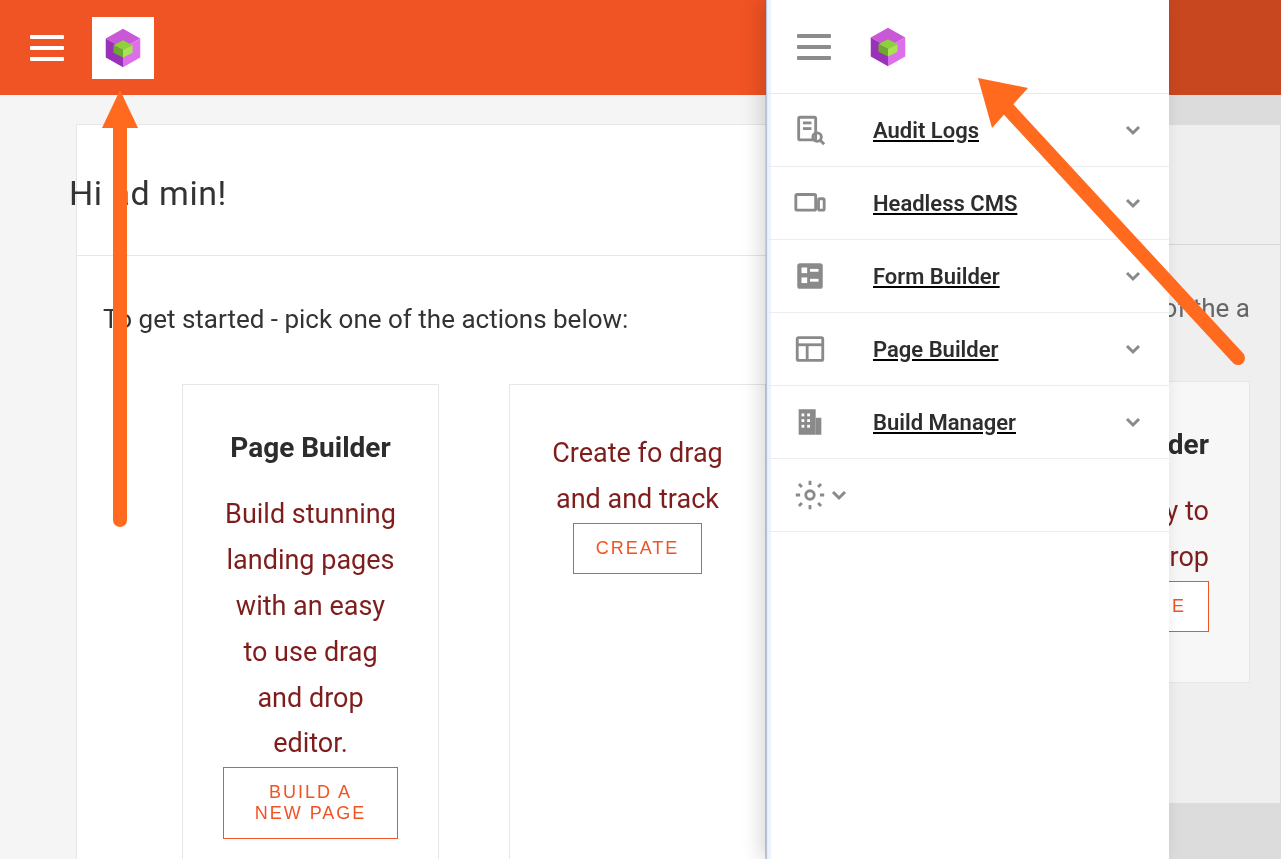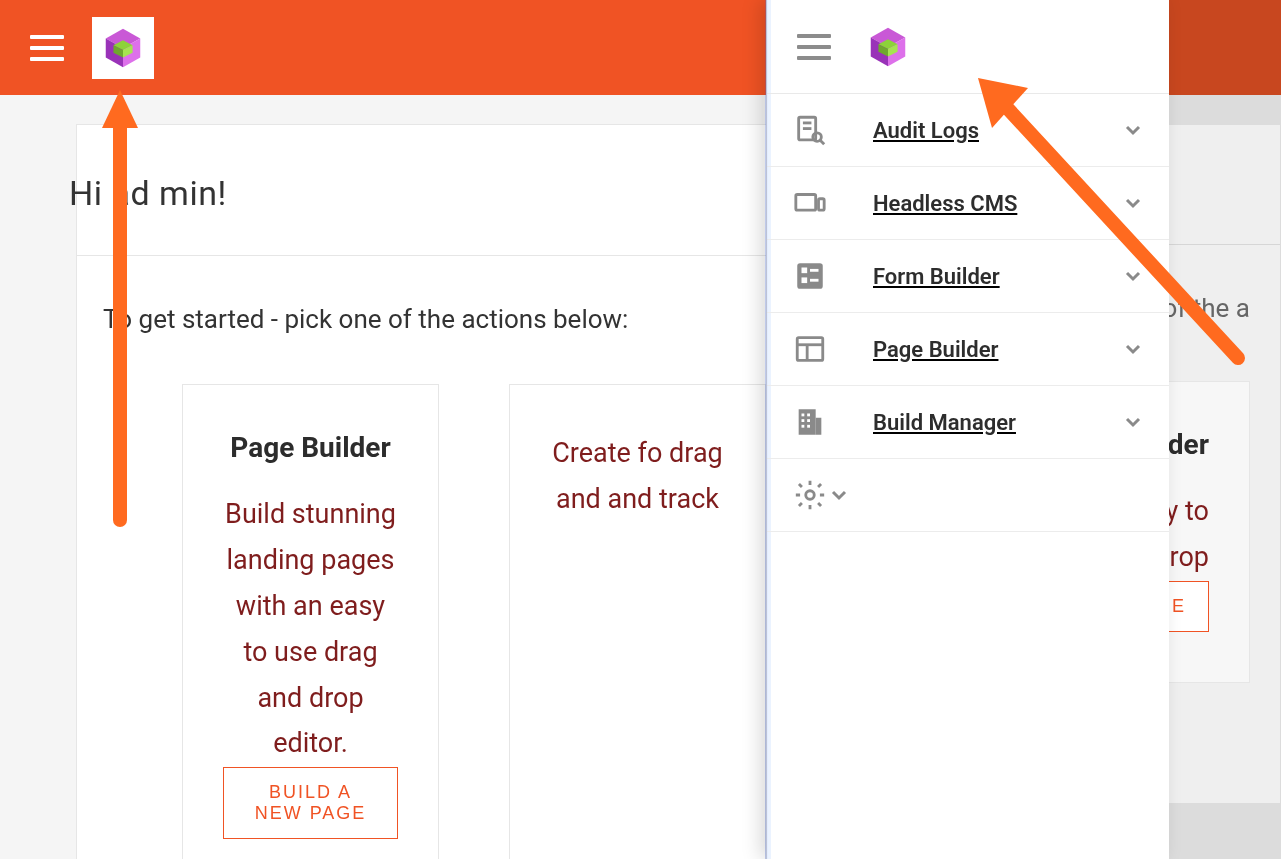--- a/index.html
+++ b/index.html
@@ -234,20 +234,21 @@
     </div>
     <div class="instructions" style="margin-left:-24px;">To get started - pick one of the actions below:</div>
     <div class="cards-row">
       <div class="action-card">
         <h3>Page Builder</h3>
         <p>Build stunning landing pages with an easy to use drag and drop editor.</p>
         <button class="action-btn">BUILD A NEW PAGE</button>
       </div>
       <div class="action-card">
         <p>Create fo drag and and track</p>
+        <button class="action-btn">CREATE</button>
       </div>
     </div>
   </div>
 </div>
 
 <svg class="arrow-up" viewBox="0 0 40 440">
   <line x1="20" y1="30" x2="20" y2="430" stroke="#ff6a1f" stroke-width="14" stroke-linecap="round"></line>
   <polygon points="20,0 2,38 38,38" fill="#ff6a1f"></polygon>
 </svg>
 

